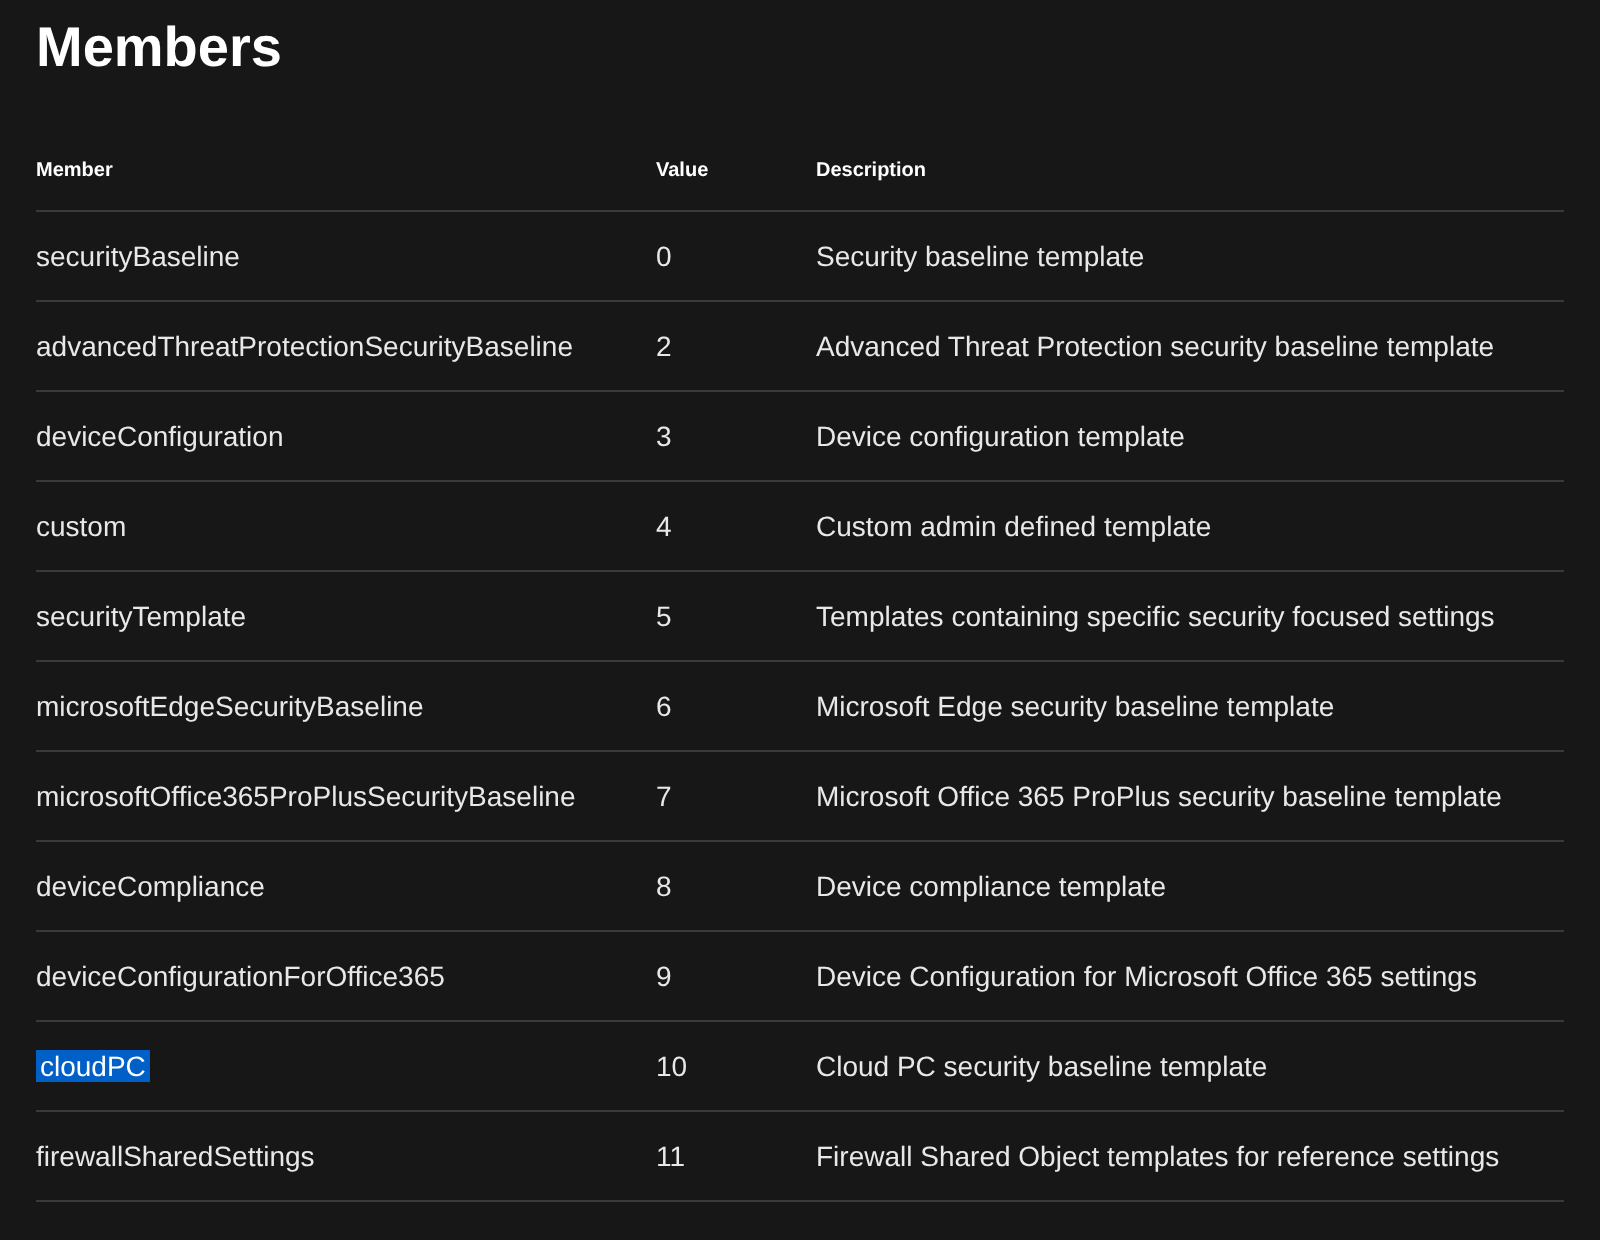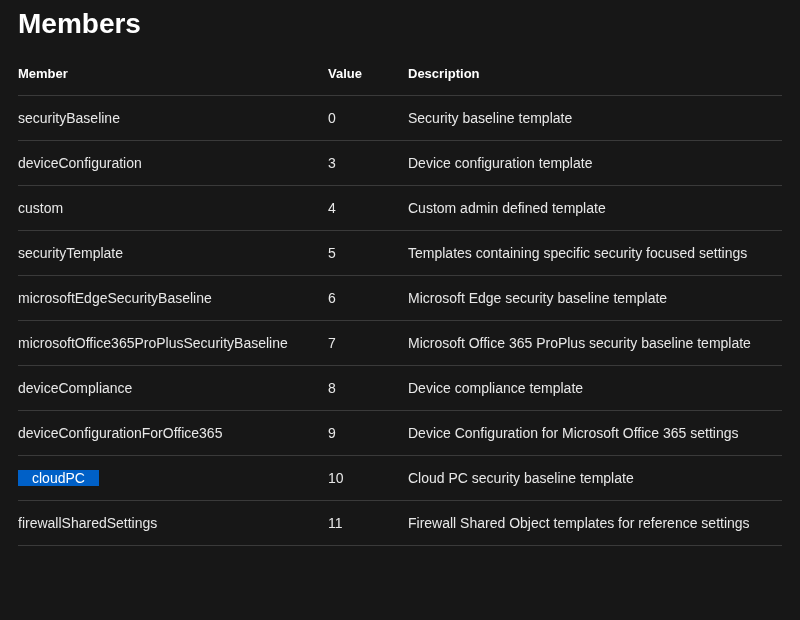--- a/index.html
+++ b/index.html
@@ -14,32 +14,32 @@
       width: 800px;
       height: 620px;
       overflow: hidden;
     }
     .container {
       padding: 8px 18px 0 18px;
     }
     .page-title {
       font-size: 28px;
       font-weight: 600;
-      margin-bottom: 18px;
+      margin-bottom: 32px;
       color: #ffffff;
     }
     table {
       width: 100%;
       border-collapse: collapse;
       table-layout: fixed;
     }
     thead th {
       text-align: left;
       font-weight: 600;
-      font-size: 13px;
+      font-size: 10px;
       padding: 8px 0 14px 0;
       border-bottom: 1px solid #3a3a3a;
       color: #ffffff;
     }
     tbody td {
       font-size: 14px;
       padding: 14px 0;
       border-bottom: 1px solid #3a3a3a;
       vertical-align: middle;
       color: #e8e8e8;
@@ -51,21 +51,21 @@
     }
     .col-value {
       width: 80px;
     }
     .col-description {
       width: auto;
     }
     .highlight {
       background-color: #0060c7;
       color: #ffffff;
-      padding: 0 14px;
+      padding: 0 2px;
     }
   </style>
 </head>
 <body>
 
 <div class="container">
   <h1 class="page-title">Members</h1>
 
   <table>
     <colgroup>
@@ -78,20 +78,25 @@
         <th>Member</th>
         <th>Value</th>
         <th>Description</th>
       </tr>
     </thead>
     <tbody id="table-body">
         <tr>
           <td>securityBaseline</td>
           <td>0</td>
           <td>Security baseline template</td>
+        </tr>
+        <tr>
+          <td>advancedThreatProtectionSecurityBaseline</td>
+          <td>2</td>
+          <td>Advanced Threat Protection security baseline template</td>
         </tr>
         <tr>
           <td>deviceConfiguration</td>
           <td>3</td>
           <td>Device configuration template</td>
         </tr>
         <tr>
           <td>custom</td>
           <td>4</td>
           <td>Custom admin defined template</td>

